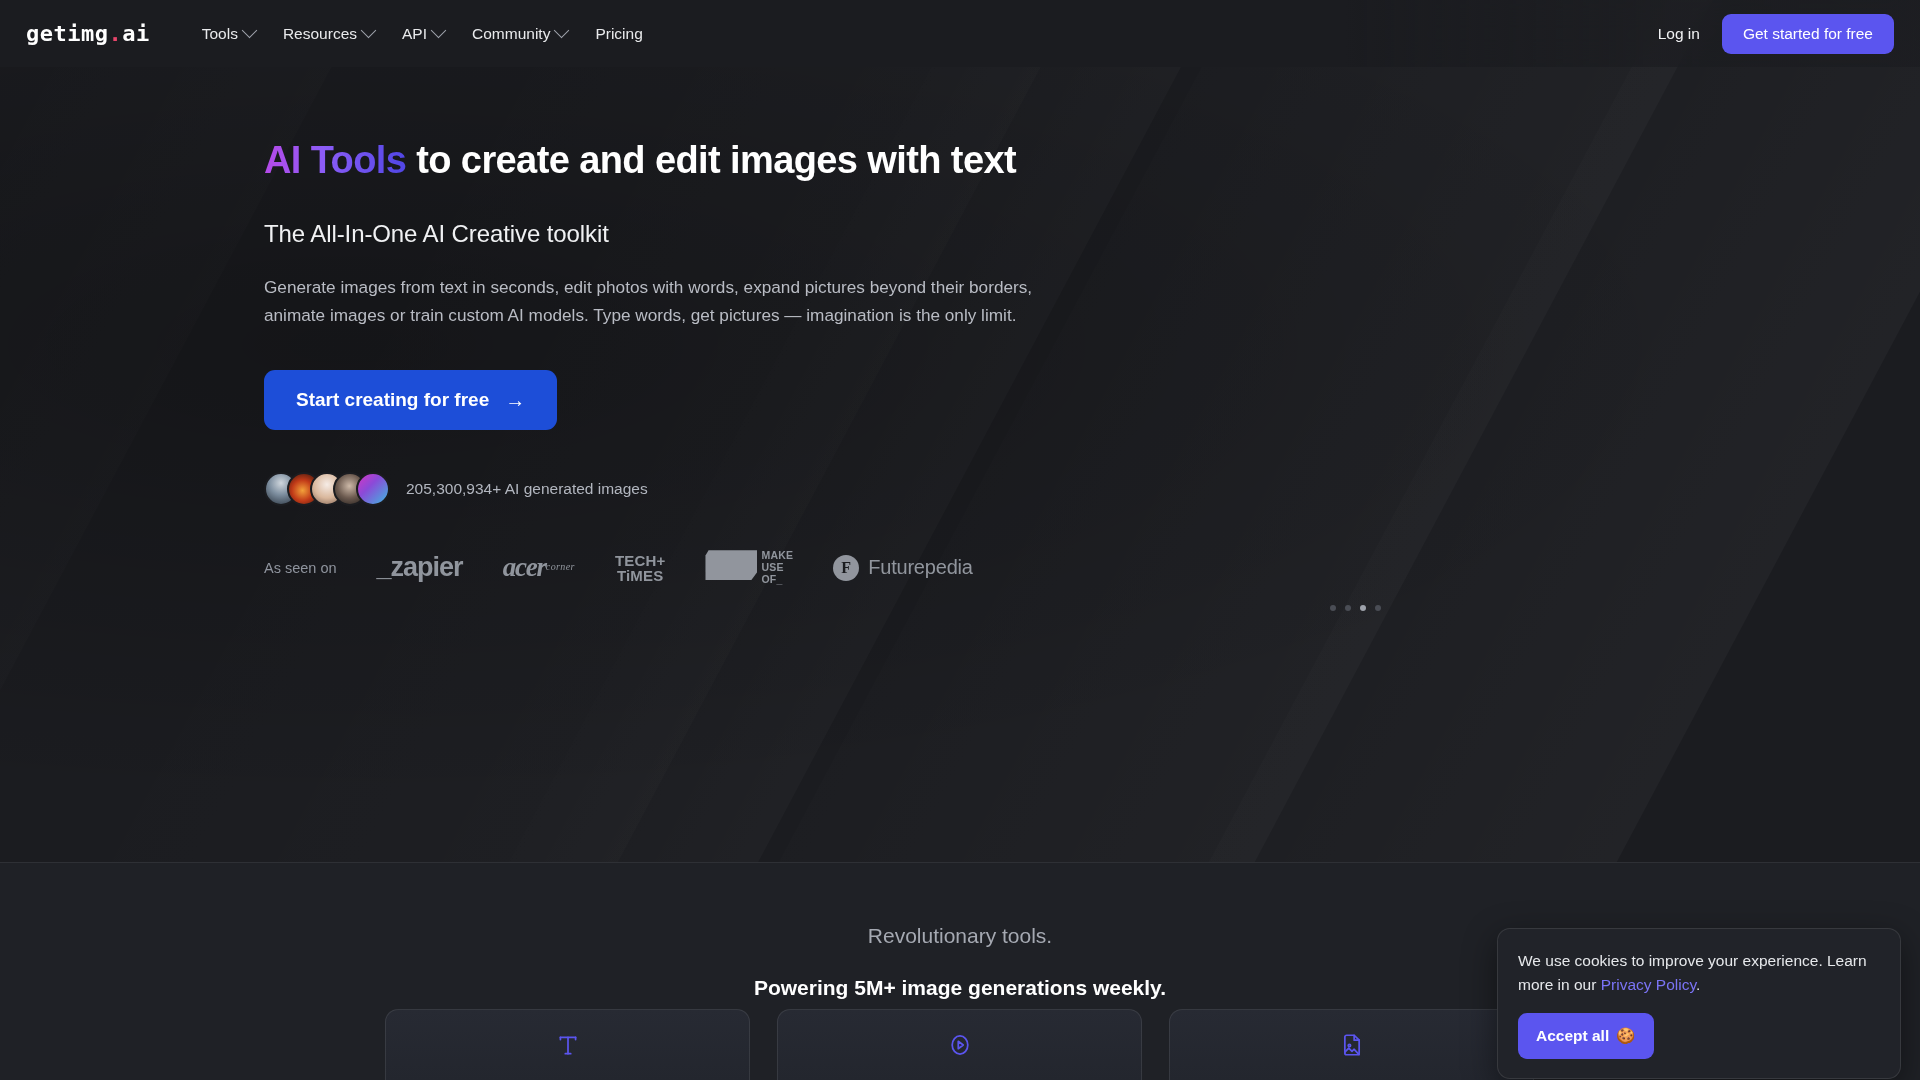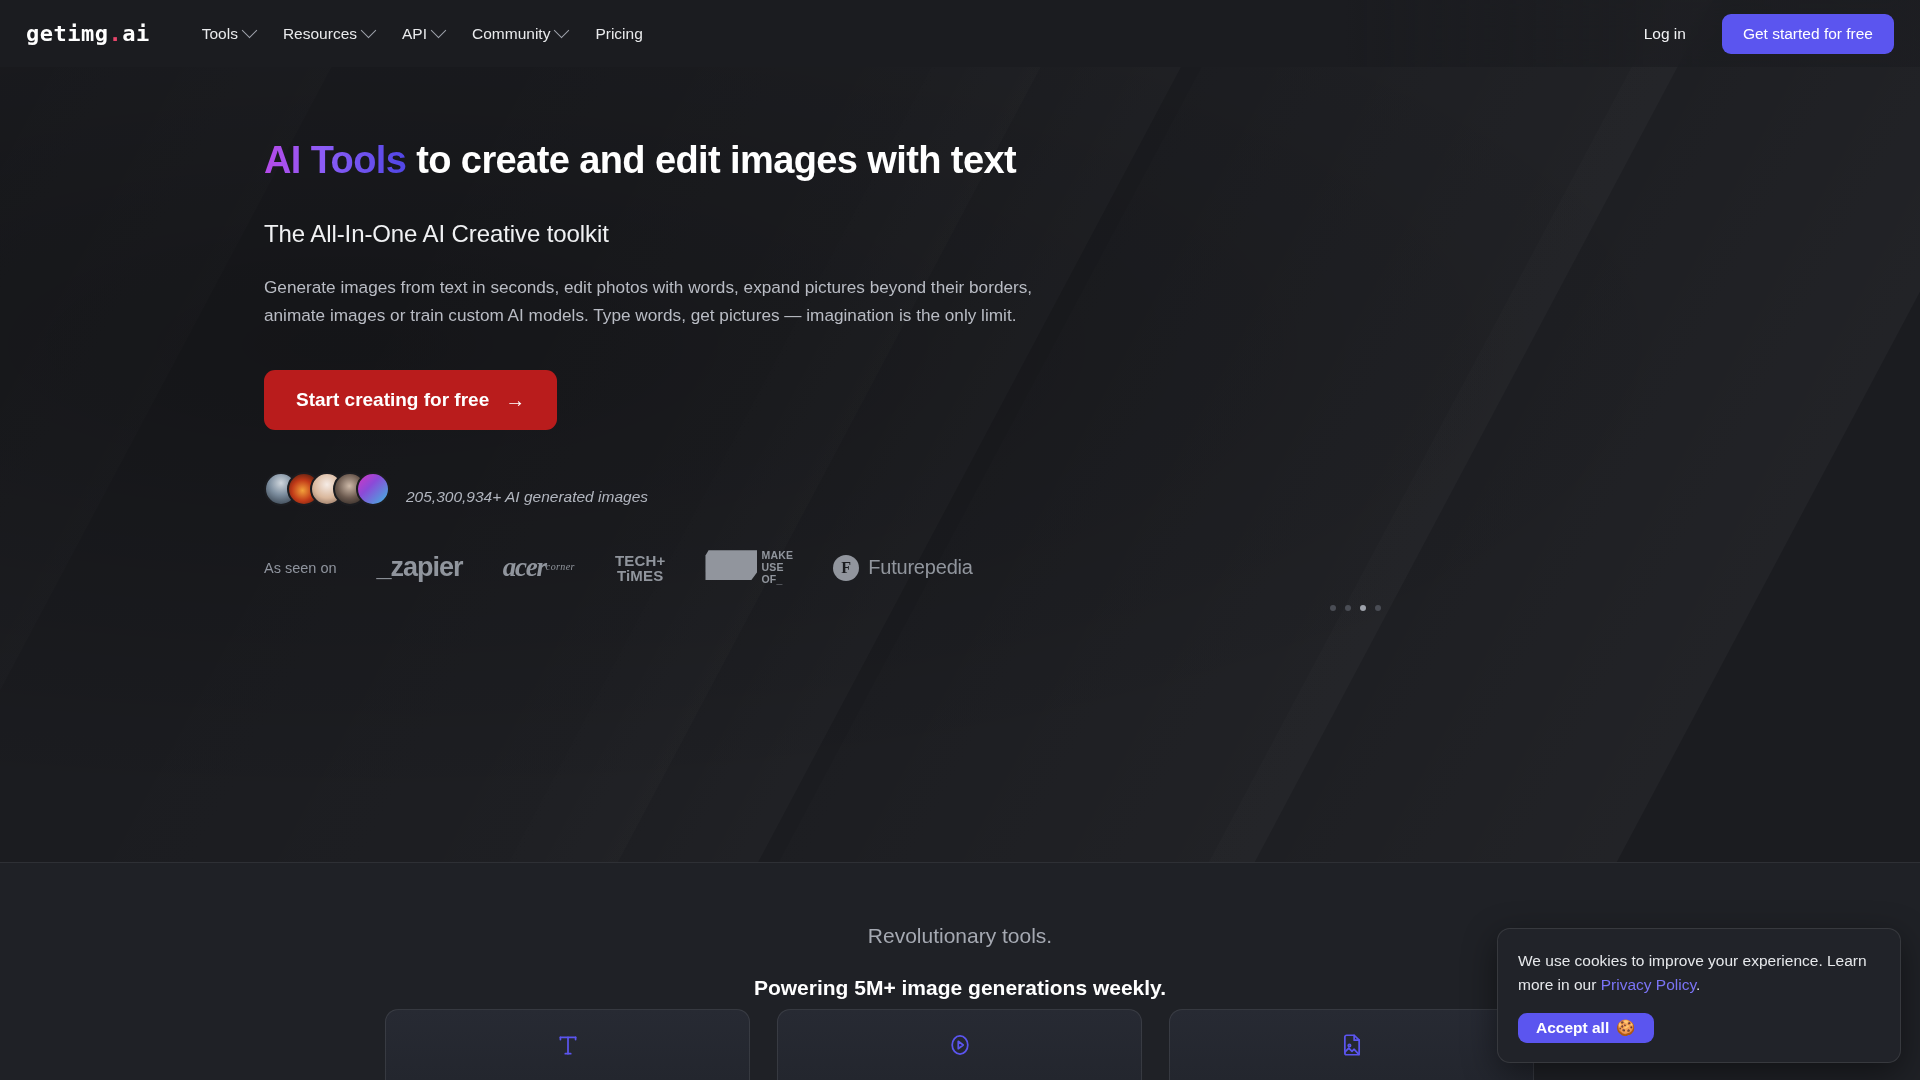--- a/index.html
+++ b/index.html
@@ -72,21 +72,21 @@
     display: flex; align-items: center; gap: 6px;
     font-size: 15.5px; color: #e9eaec;
     padding: 8px 14px; border-radius: 7px; cursor: pointer;
     white-space: nowrap;
   }
   .chev {
     width: 11px; height: 11px; display: inline-block;
     border-right: 1.7px solid #9ea2ab; border-bottom: 1.7px solid #9ea2ab;
     transform: translateY(-3px) rotate(45deg);
   }
-  .nav-right { margin-left: auto; display: flex; align-items: center; gap: 18px; }
+  .nav-right { margin-left: auto; display: flex; align-items: center; gap: 4px; }
   .login-link {
     font-size: 15.5px; color: #f1f2f4; padding: 9px 18px; border-radius: 7px;
     cursor: pointer; white-space: nowrap;
   }
   .btn-primary {
     background: #5b55ef; color: #fff; border: none;
     font-family: "Liberation Sans", sans-serif;
     font-size: 15.5px; font-weight: 500;
     padding: 11px 21px; border-radius: 9px; cursor: pointer;
     white-space: nowrap;
@@ -109,29 +109,29 @@
     margin-top: 38px;
     font-size: 24px; font-weight: 400; color: #f0f1f3; letter-spacing: -0.1px;
   }
   .blurb {
     margin-top: 26px; width: 795px;
     font-size: 17.2px; line-height: 1.62; color: #b9bcc4;
   }
   .cta {
     margin-top: 40px;
     display: inline-flex; align-items: center; gap: 16px;
-    background: #b91c1c; color: #fff; border: none;
+    background: #1d4ed8; color: #fff; border: none;
     font-family: "Liberation Sans", sans-serif;
     font-size: 19px; font-weight: 600;
     padding: 19px 32px; border-radius: 11px; cursor: pointer;
   }
   .cta .arrow { font-size: 20px; line-height: 1; }
 
   .social {
-    margin-top: 42px; display: flex; align-items: flex-end; gap: 16px; font-style: italic;
+    margin-top: 42px; display: flex; align-items: center; gap: 16px;
   }
   .avatars { display: flex; align-items: center; }
   .av {
     width: 34px; height: 34px; border-radius: 50%;
     border: 2.5px solid #1b1c20; margin-left: -11px;
     background-size: cover; background-position: center;
     flex: none;
   }
   .av:first-child { margin-left: 0; }
   .av1 { background: radial-gradient(circle at 50% 30%, #cfd6dd 0%, #7e8fa0 45%, #2a3440 100%); }
@@ -219,21 +219,21 @@
     position: absolute; left: 1497px; top: 928px; width: 404px;
     background: #212329; border: 1px solid rgba(255,255,255,0.10);
     border-radius: 13px; padding: 20px 20px 19px 20px; z-index: 80;
     box-shadow: 0 10px 34px rgba(0,0,0,0.45);
   }
   .cookie-text { font-size: 15.5px; line-height: 1.52; color: #e6e8eb; }
   .cookie-link { color: #7b74f5; cursor: pointer; text-decoration: none; }
   .cookie-btn {
     margin-top: 17px; background: #5b55ef; color: #fff; border: none;
     font-family: "Liberation Sans", sans-serif;
-    font-size: 15.5px; font-weight: 600; padding: 6px 18px;
+    font-size: 15.5px; font-weight: 600; padding: 14px 18px;
     border-radius: 9px; cursor: pointer;
     display: inline-flex; align-items: center; gap: 7px;
   }
 </style>
 </head>
 <body>
 
 <div class="page">
 
   <div class="hero">

